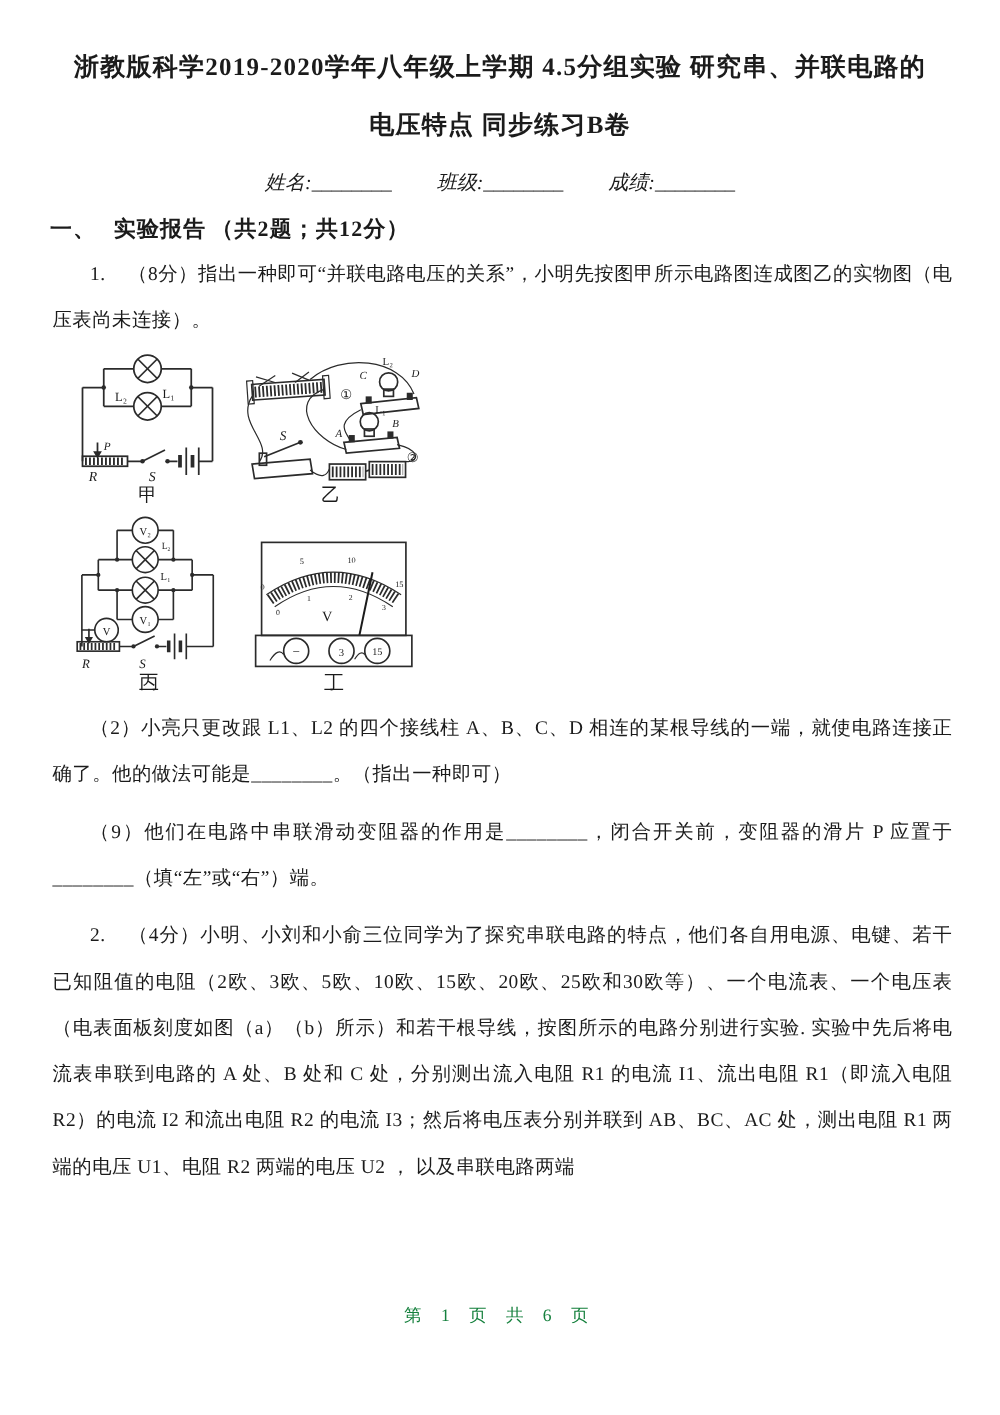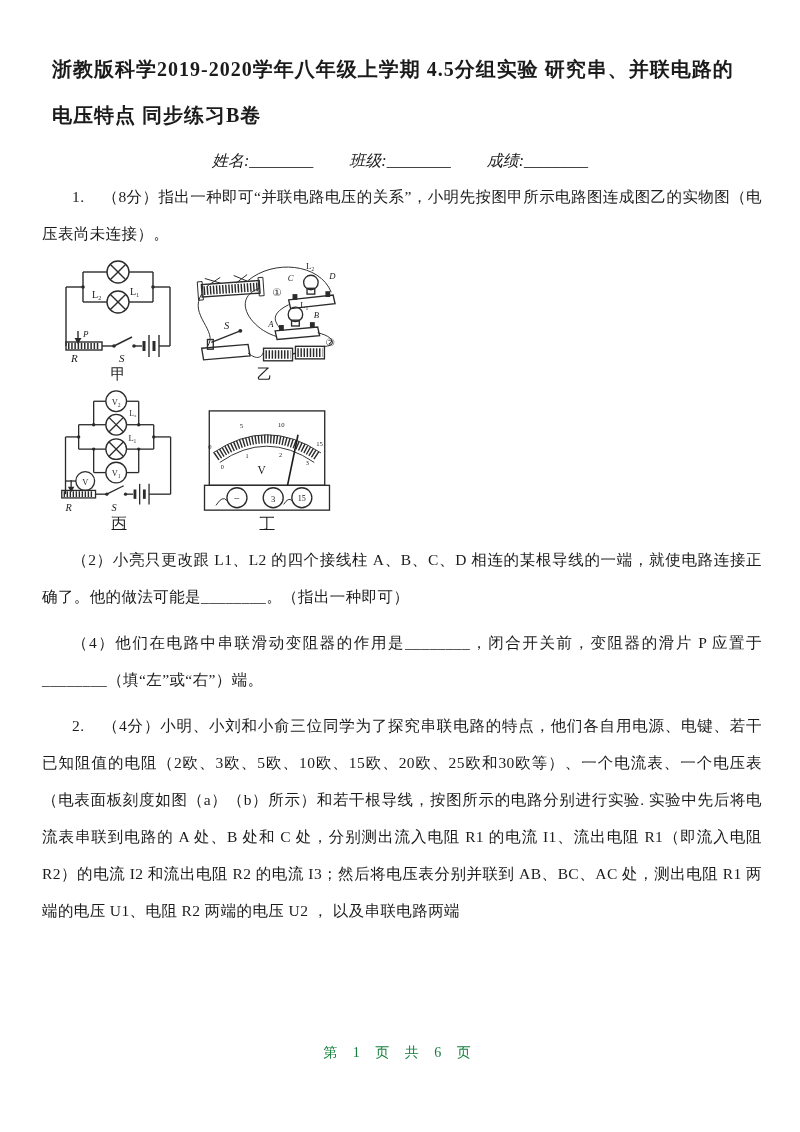--- a/index.html
+++ b/index.html
@@ -6,24 +6,25 @@
   .page{
     position:relative;
     width:800px;height:1132px;
     margin:0 auto;
     background:#ffffff;
     color:#1b1b1b;
     font-family:"Liberation Serif","DejaVu Serif",serif;
     overflow:hidden;
   }
   .title{
-    padding-top:46px;
+    padding-top:31px;
     margin:0 52px;
     font-size:20px;
     font-weight:bold;
+    text-align:center;
     line-height:46px;
     letter-spacing:1px;
   }
   .info-row{
     margin-top:13px;
     display:flex;
     justify-content:center;
     gap:36px;
     font-size:16px;
   }
@@ -83,20 +84,23 @@
 <div class="page">
 
   <div class="title">浙教版科学2019-2020学年八年级上学期 4.5分组实验 研究串、并联电路的电压特点 同步练习B卷</div>
 
   <div class="info-row">
     <span class="field"><span>姓名:</span><span class="blank">________</span></span>
     <span class="field"><span>班级:</span><span class="blank">________</span></span>
     <span class="field"><span>成绩:</span><span class="blank">________</span></span>
   </div>
 
+  <div class="section-heading">
+    <span class="sec-num">一、</span><span>实验报告</span><span class="sec-meta">（共2题；共12分）</span>
+  </div>
 
   <p class="para">
     <span class="q-num">1.</span><span>（8分）指出一种即可“并联电路电压的关系”，小明先按图甲所示电路图连成图乙的实物图（电压表尚未连接）。</span>
   </p>
 
   <div class="figures">
 
     <div class="fig-row">
 
       <div class="fig">
@@ -310,21 +314,21 @@
           <text class="lbl" x="74" y="97" font-size="9" text-anchor="middle">3</text>
           <text class="lbl" x="104" y="96.5" font-size="8.5" text-anchor="middle">15</text>
         </svg>
         <div class="fig-caption">丁</div>
       </div>
     </div>
 
   </div>
 
   <p class="para" style="margin-top:9px;">（2）小亮只更改跟 L1、L2 的四个接线柱 A、B、C、D 相连的某根导线的一端，就使电路连接正确了。他的做法可能是________。（指出一种即可）</p>
-  <p class="para" style="margin-top:9px;">（4）他们在电路中串联滑动变阻器的作用是________，闭合开关前，变阻器的滑片 P 应置于________（填“左”或“右”）端。</p>
+  <p class="para" style="margin-top:9px;">（9）他们在电路中串联滑动变阻器的作用是________，闭合开关前，变阻器的滑片 P 应置于________（填“左”或“右”）端。</p>
 
   <p class="para" style="margin-top:9px;">
     <span class="q-num">2.</span><span>（4分）小明、小刘和小俞三位同学为了探究串联电路的特点，他们各自用电源、电键、若干已知阻值的电阻（2欧、3欧、5欧、10欧、15欧、20欧、25欧和30欧等）、一个电流表、一个电压表（电表面板刻度如图（a）（b）所示）和若干根导线，按图所示的电路分别进行实验. 实验中先后将电流表串联到电路的 A 处、B 处和 C 处，分别测出流入电阻 R1 的电流 I1、流出电阻 R1（即流入电阻 R2）的电流 I2 和流出电阻 R2 的电流 I3；然后将电压表分别并联到 AB、BC、AC 处，测出电阻 R1 两端的电压 U1、电阻 R2 两端的电压 U2 ，  以及串联电路两端</span>
   </p>
 
   <div class="footer">第 1 页 共 6 页</div>
 
 </div>
 
 </body></html>

